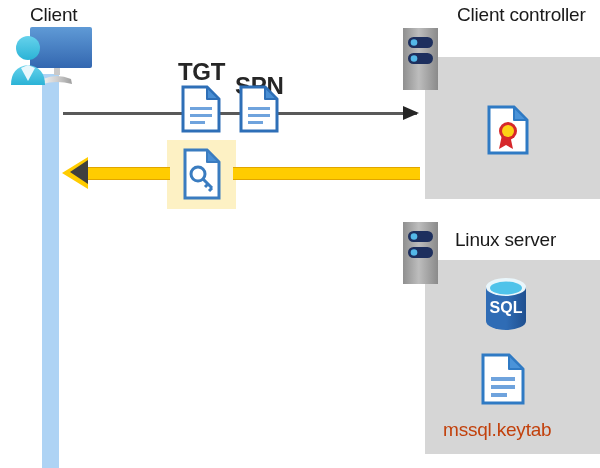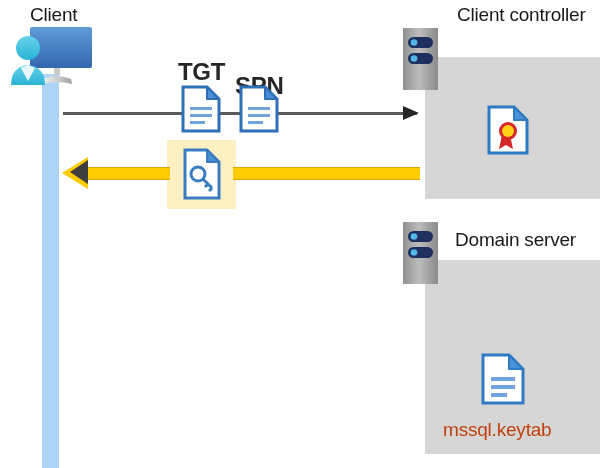--- a/index.html
+++ b/index.html
@@ -214,22 +214,37 @@
           <stop offset="1" stop-color="#8a8a8a"></stop>
         </linearGradient>
       </defs>
       <rect x="0" y="0" width="35" height="62" fill="url(#srvGradB)"></rect>
       <rect x="5" y="9" width="25" height="11" rx="5.5" fill="#1d2f5e"></rect>
       <circle cx="11" cy="14.5" r="3.3" fill="#54b8e8"></circle>
       <rect x="5" y="25" width="25" height="11" rx="5.5" fill="#1d2f5e"></rect>
       <circle cx="11" cy="30.5" r="3.3" fill="#54b8e8"></circle>
     </svg>
   </div>
-  <div class="title" id="linux-title">Domain server</div>
-
+  <div class="title" id="linux-title">Linux server</div>
+
+  <div id="sql-icon">
+    <svg width="46" height="54" viewBox="0 0 46 54" xmlns="http://www.w3.org/2000/svg">
+      <defs>
+        <linearGradient id="sqlBody" x1="0" y1="0" x2="1" y2="0">
+          <stop offset="0" stop-color="#2f6cb5"></stop>
+          <stop offset="0.5" stop-color="#2f6cb5"></stop>
+          <stop offset="1" stop-color="#1f4f8f"></stop>
+        </linearGradient>
+      </defs>
+      <path d="M3 10 h40 v34 a20 9 0 0 1 -40 0 z" fill="url(#sqlBody)"></path>
+      <ellipse cx="23" cy="10" rx="20" ry="9" fill="#e9f6fb"></ellipse>
+      <ellipse cx="23" cy="11" rx="16" ry="6.5" fill="#4fc3ea"></ellipse>
+      <text x="23" y="36" font-family="Liberation Sans, sans-serif" font-size="16" font-weight="bold" fill="#ffffff" text-anchor="middle">SQL</text>
+    </svg>
+  </div>
 
   <div class="doc" style="left:481px;top:353px;">
     <svg width="44" height="52" viewBox="0 0 44 52" xmlns="http://www.w3.org/2000/svg">
       <path d="M2 2 h26 l14 14 v34 h-40 z" fill="#ffffff" stroke="#2f7ac4" stroke-width="3"></path>
       <path d="M28 2 l14 14 h-14 z" fill="#4a93d9" stroke="#2f7ac4" stroke-width="2" stroke-linejoin="round"></path>
       <rect x="10" y="24" width="24" height="4" fill="#6fa3dd"></rect>
       <rect x="10" y="32" width="24" height="4" fill="#6fa3dd"></rect>
       <rect x="10" y="40" width="16" height="4" fill="#6fa3dd"></rect>
     </svg>
   </div>

